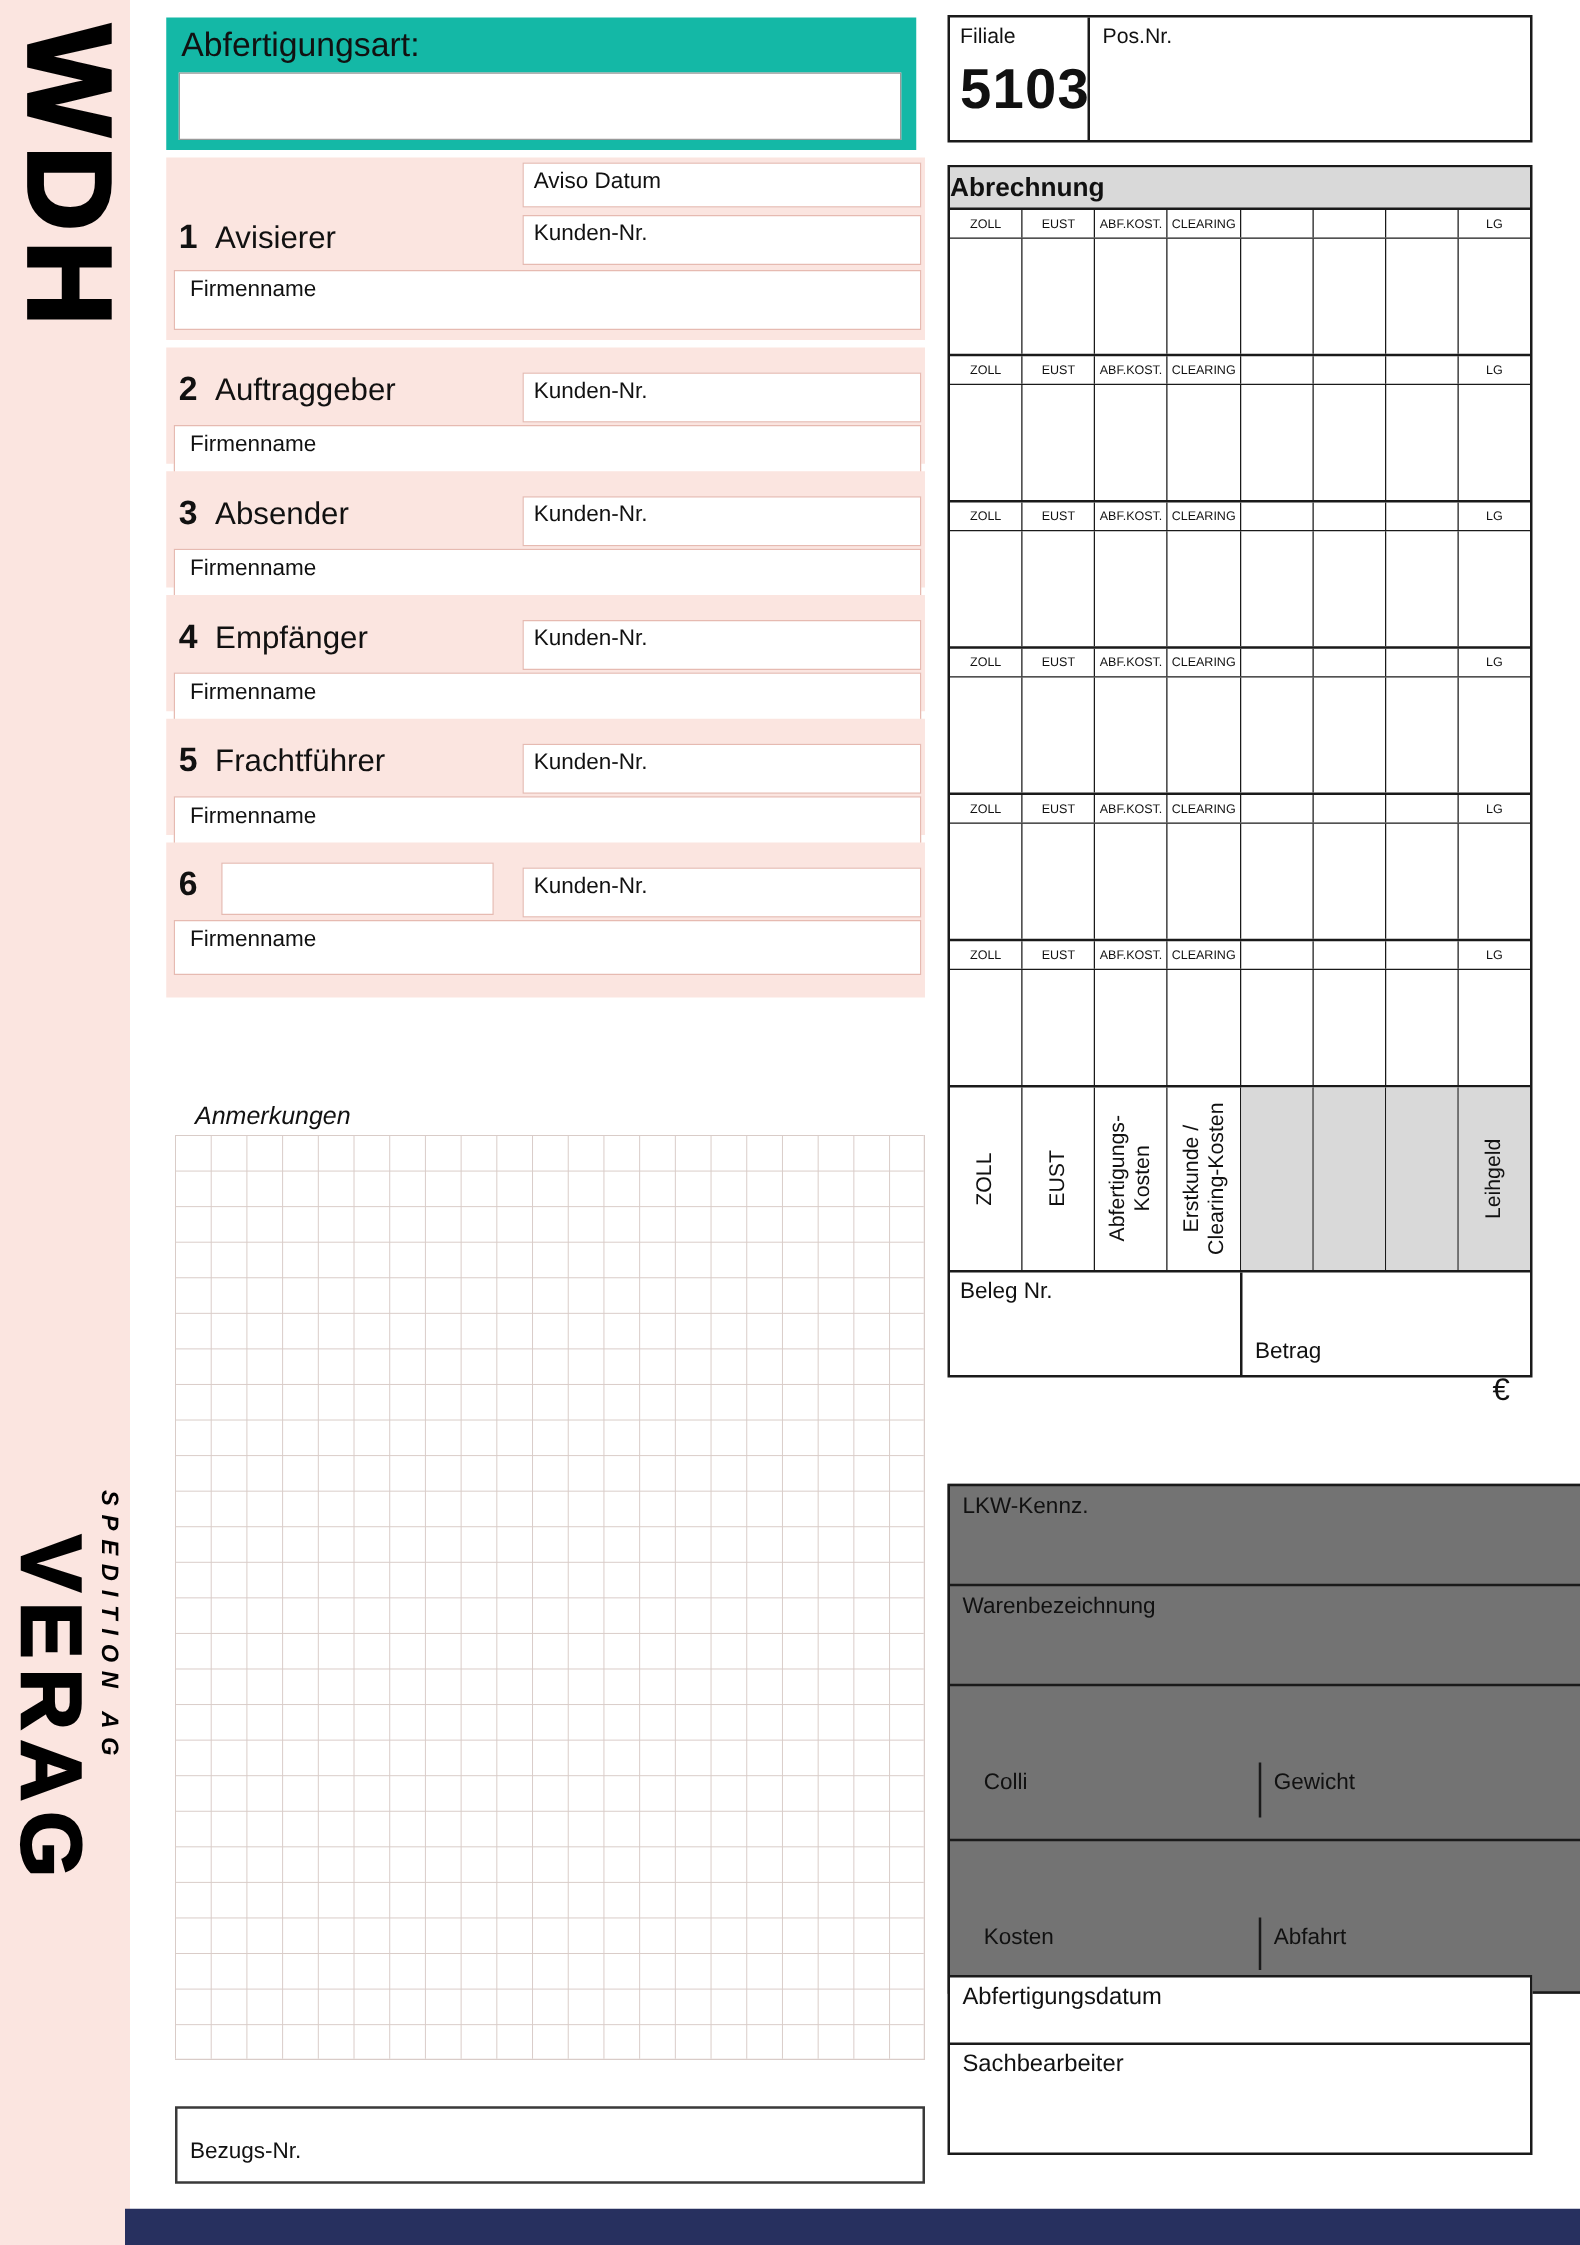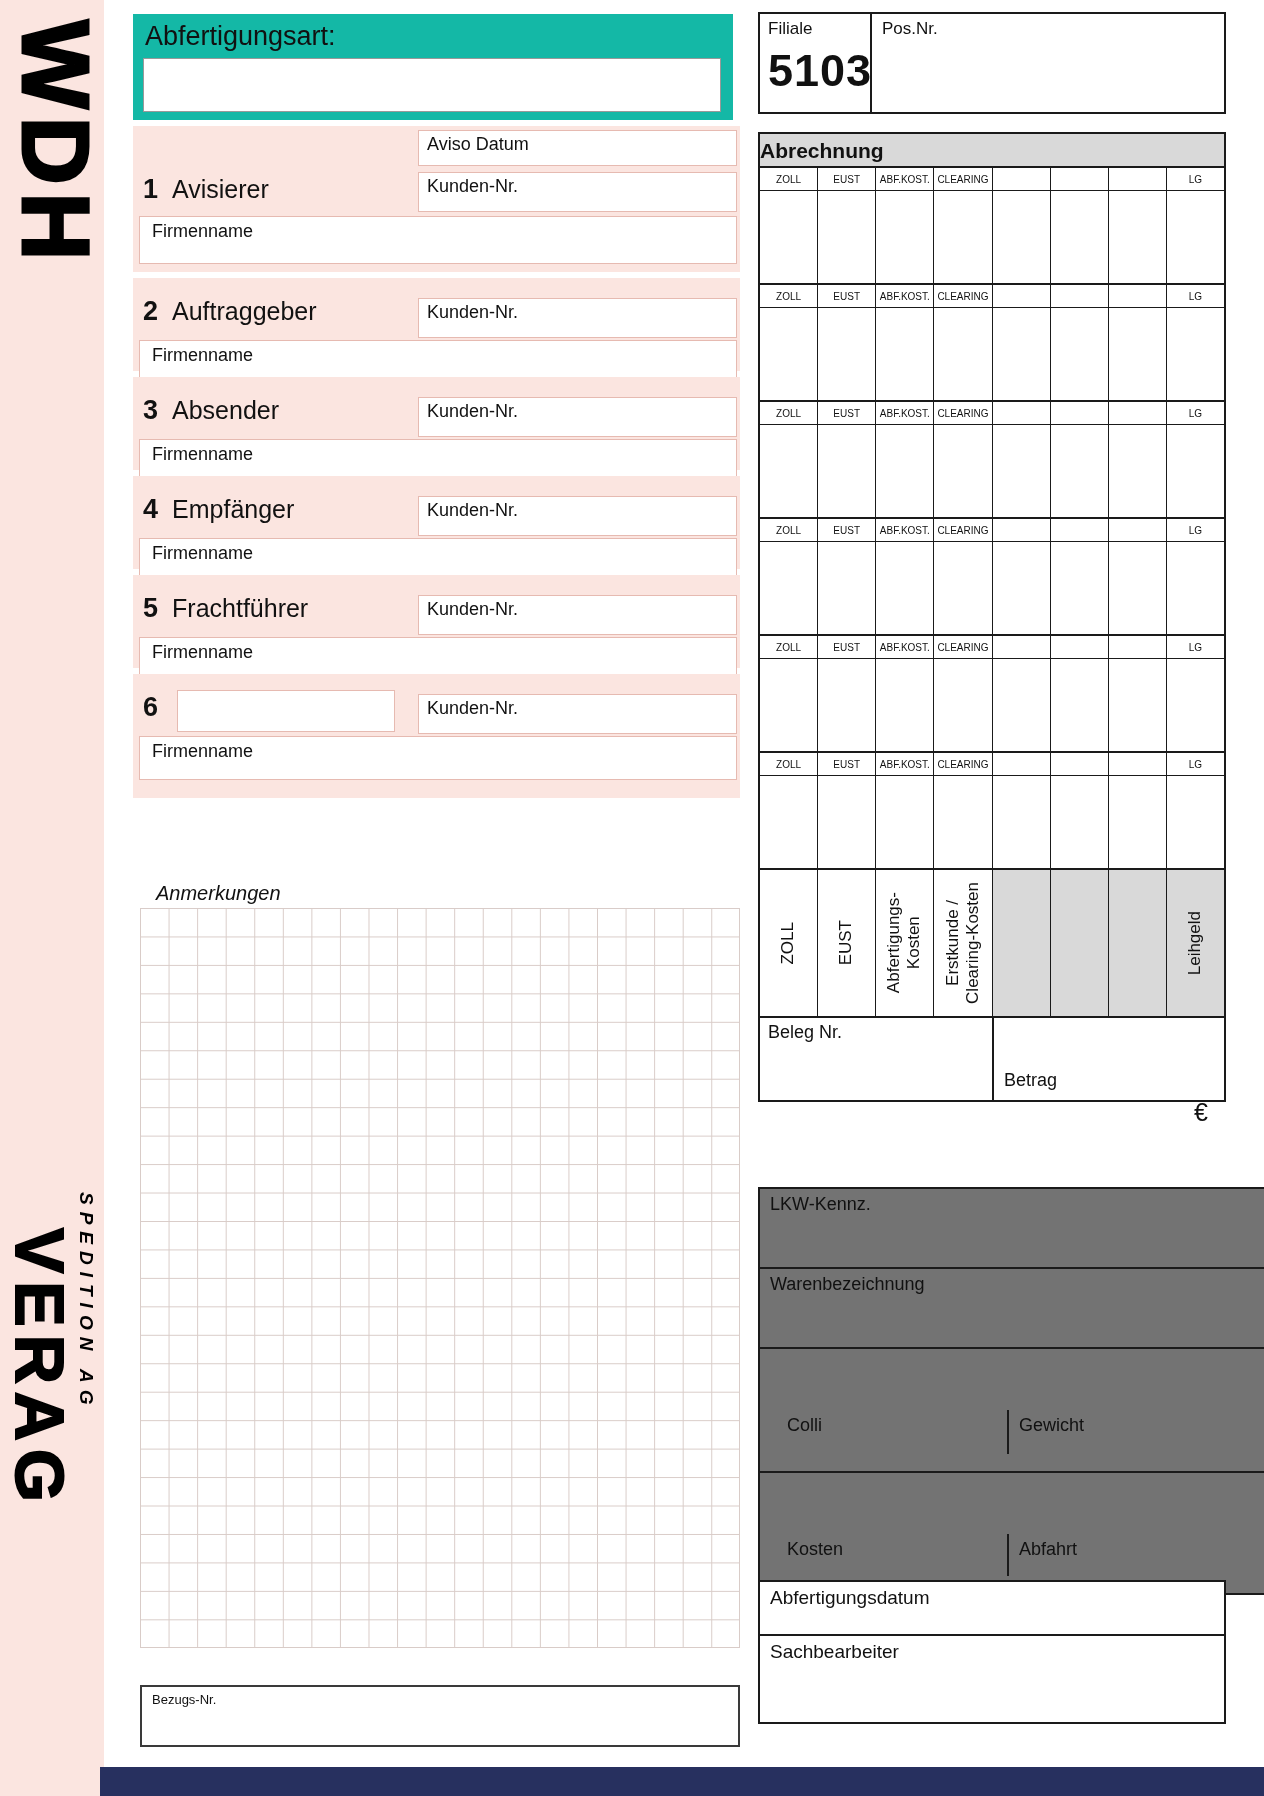--- a/index.html
+++ b/index.html
@@ -107,21 +107,21 @@
   .det-split { height: 80px; display: flex; padding: 17px; margin-top: 44px; }
   .det-split.short { height: 76px; }
   .det-cell-l { width: 232px; border-right: 2px solid #1a1a1a; padding: 5px 10px; }
   .det-cell-r { flex: 1; padding: 5px 10px; }
 
   .abfbox { position: absolute; left: 758px; top: 1580px; width: 468px; border: 2px solid #1a1a1a; background: #fff; font-size: 19px; }
   .abf-row1 { height: 54px; border-bottom: 2px solid #1a1a1a; padding: 5px 10px; }
   .abf-row2 { height: 86px; padding: 5px 10px; }
 
   
-  .bezugs { position: absolute; left: 140px; top: 1685px; width: 600px; height: 62px; border: 2px solid #3a3a3a; background: #fff; font-size: 13px; padding: 5px 10px; }
+  .bezugs { position: absolute; left: 140px; top: 1685px; width: 600px; height: 62px; border: 2px solid #3a3a3a; background: #fff; font-size: 18px; padding: 23px 10px; }
 
   
   .footer { position: absolute; left: 100px; right: 0; top: 1767px; height: 29px; background: #27305f; }
 </style>
 </head>
 <body>
 
 <div class="page">
 
   <div class="sidebar">

